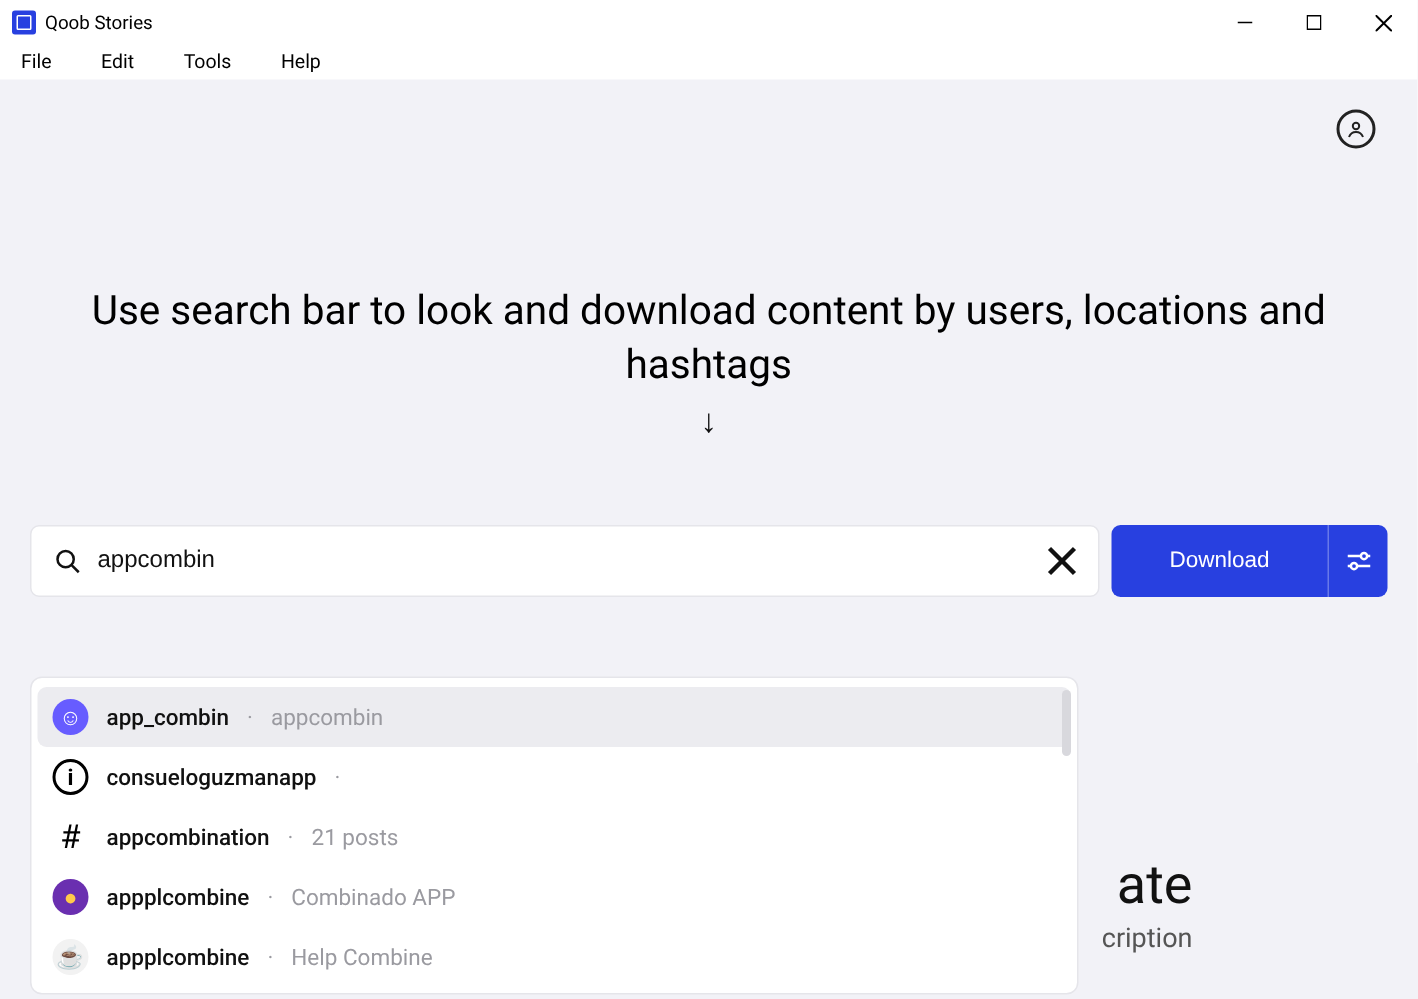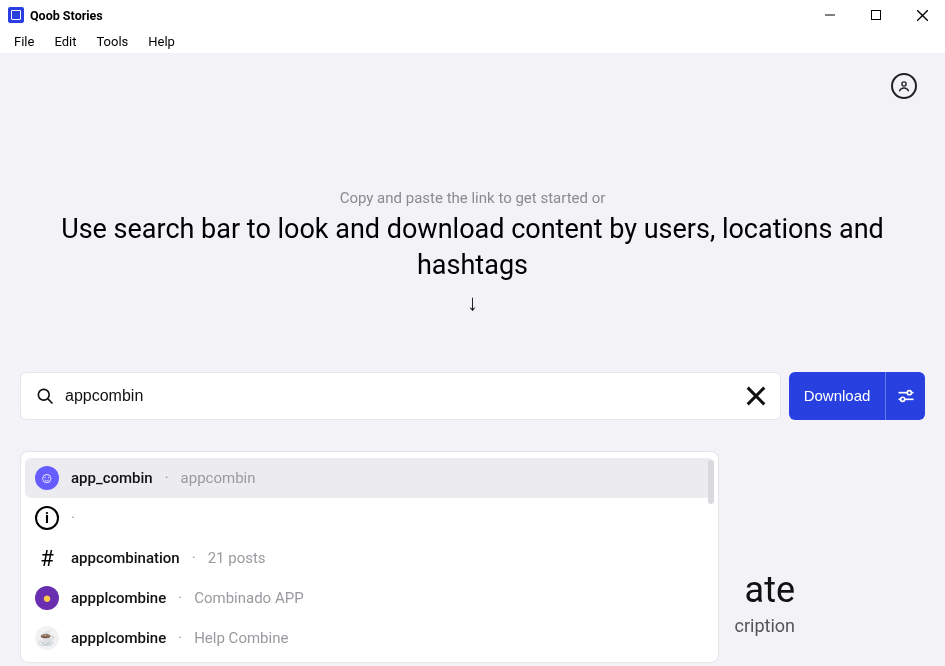--- a/index.html
+++ b/index.html
@@ -11,21 +11,20 @@
     overflow: hidden;
     position: relative;
   }
   .titlebar {
     height: 30px;
     display: flex;
     align-items: center;
     justify-content: space-between;
     padding: 0 0 0 8px;
     background: #fff;
-    font-weight: bold;
   }
   .titlebar-left {
     display: flex;
     align-items: center;
     gap: 6px;
   }
   .app-icon {
     width: 16px;
     height: 16px;
     background: #2840e0;
@@ -54,21 +53,21 @@
     align-items: center;
     justify-content: center;
     font-size: 10px;
     color: #000;
     cursor: pointer;
   }
   .menubar {
     height: 23px;
     display: flex;
     align-items: center;
-    gap: 0;
+    gap: 13px;
     padding: 0 4px;
     background: #fff;
     font-size: 13px;
   }
   .menu-item {
     padding: 2px 10px;
     cursor: pointer;
   }
   .content {
     background: #f2f2f7;
@@ -141,21 +140,21 @@
     width: 20px; height: 20px;
     display: flex; align-items: center; justify-content: center;
     cursor: pointer;
     color: #111;
   }
   .download-btn {
     background: #2840e0;
     color: #fff;
     border: none;
     border-radius: 6px;
-    width: 136px;
+    width: 184px;
     font-size: 15px;
     cursor: pointer;
     display: flex;
     align-items: center;
     position: relative;
   }
   .download-main {
     flex: 1;
     text-align: center;
   }
@@ -263,21 +262,20 @@
 <div class="content">
 
   <div class="profile-top">
     <svg viewBox="0 0 24 24">
       <circle cx="12" cy="9" r="3.2" fill="none" stroke="#222" stroke-width="2"></circle>
       <path d="M5 20c1.5-4 5-5 7-5s5.5 1 7 5" fill="none" stroke="#222" stroke-width="2"></path>
     </svg>
   </div>
 
   <div class="hero">
-    <div class="hero-sub">Copy and paste the link to get started or</div>
     <div class="hero-title">Use search bar to look and download content by users, locations and hashtags</div>
     <div class="hero-arrow">↓</div>
   </div>
 
   <div class="searchbar-row">
     <div class="search-wrap">
       <svg viewBox="0 0 24 24">
         <circle cx="10.5" cy="10.5" r="6.5" fill="none" stroke="#111" stroke-width="2"></circle>
         <line x1="15.5" y1="15.5" x2="21" y2="21" stroke="#111" stroke-width="2"></line>
       </svg>
@@ -311,20 +309,21 @@
     <div class="dd-scroll-track"></div>
     <div id="dd-list">
         <div class="dd-item selected">
           <div class="dd-avatar" style="background: rgb(103, 92, 255); color: rgb(255, 255, 255);">☺</div>
           <span class="dd-name">app_combin</span>
           <span class="dd-meta"> · </span>
           <span class="dd-meta">appcombin</span>
         </div>
         <div class="dd-item">
           <div class="dd-avatar" style="background: rgb(255, 255, 255); color: rgb(0, 0, 0); border: 2px solid rgb(0, 0, 0); font-weight: 700;">i</div>
+          <span class="dd-name">consueloguzmanapp</span>
           <span class="dd-meta"> · </span>
         </div>
         <div class="dd-item">
           <div class="dd-avatar" style="background: transparent; color: rgb(0, 0, 0); font-size: 22px; font-weight: 400;">#</div>
           <span class="dd-name">appcombination</span>
           <span class="dd-meta"> · </span>
           <span class="dd-meta">21 posts</span>
         </div>
         <div class="dd-item">
           <div class="dd-avatar" style="background: rgb(106, 47, 176); color: rgb(255, 201, 74);">●</div>

